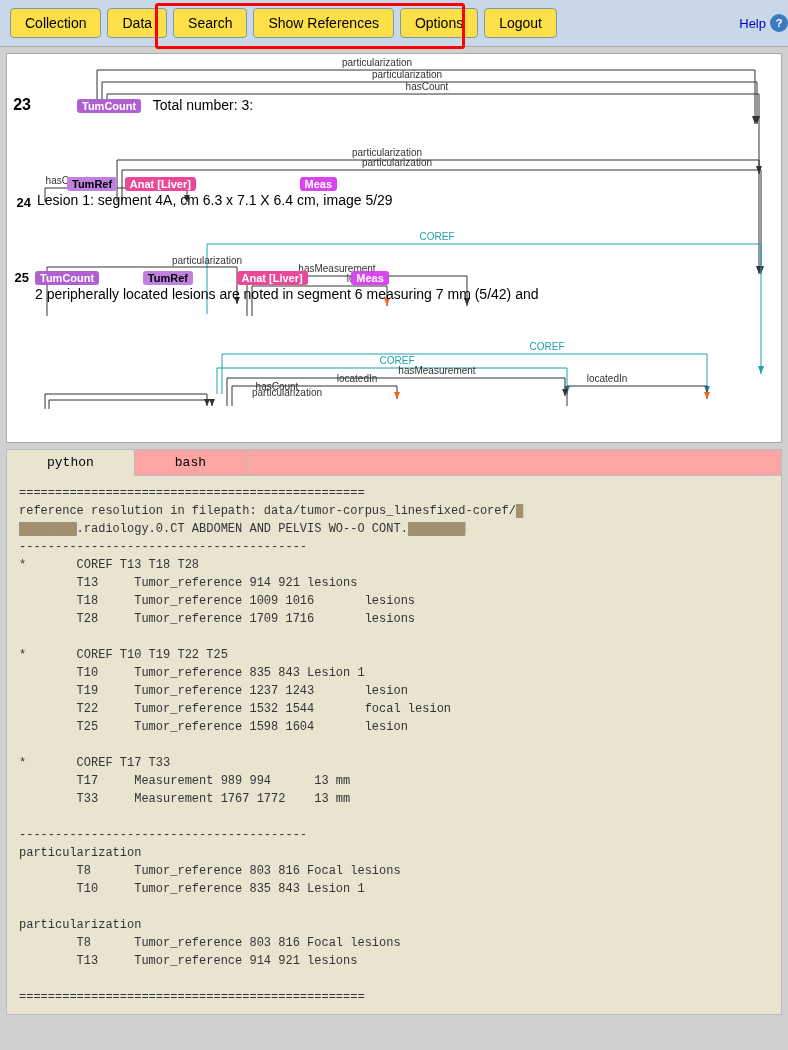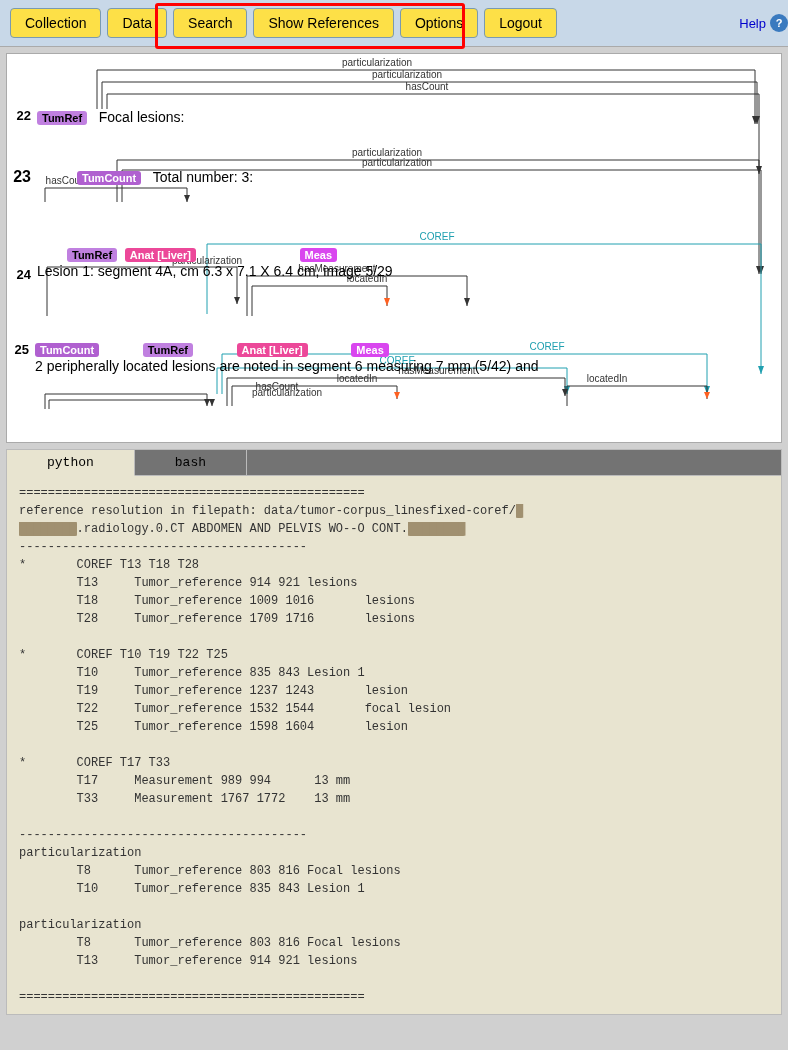--- a/index.html
+++ b/index.html
@@ -106,21 +106,21 @@
     
     #code-panel {
       background: #e8e4d0;
       border: 1px solid #bbb;
       margin: 0 6px 6px 6px;
       font-family: 'Courier New', Courier, monospace;
       font-size: 12px;
     }
     #code-tabs {
       display: flex;
-      background: #737373;
+      background: #fca5a5;
       border-bottom: 1px solid #bbb;
     }
     .code-tab {
       padding: 5px 40px;
       cursor: pointer;
       font-size: 13px;
       border-right: 1px solid #bbb;
       color: #000;
     }
     .code-tab.active {
@@ -255,27 +255,20 @@
     <polygon points="200,352 197,345 203,345" fill="#333"></polygon>
 
     <text x="280" y="342" font-size="10" fill="#333" text-anchor="middle">particularization</text>
     <line x1="42" y1="355" x2="42" y2="346" stroke="#333" stroke-width="1"></line>
     <line x1="42" y1="346" x2="205" y2="346" stroke="#333" stroke-width="1"></line>
     <line x1="205" y1="346" x2="205" y2="352" stroke="#333" stroke-width="1"></line>
     <polygon points="205,352 202,345 208,345" fill="#333"></polygon>
 
   </svg>
 
-  <div style="display:flex; align-items:flex-start; padding: 46px 0 4px 0; position:relative;">
-    <div style="width:30px;text-align:right;padding-right:6px;font-weight:bold;font-size:13px;flex-shrink:0;padding-top:2px;">22</div>
-    <div style="flex:1;position:relative;padding-top:2px;">
-      <span class="tag tag-tumref">TumRef</span>
-      <span class="text-line" style="margin-left:8px;">Focal lesions:</span>
-    </div>
-  </div>
 
   <div style="display:flex; align-items:flex-start; padding: 4px 0 4px 0; position:relative; margin-top:30px;">
     <div style="width:30px;text-align:right;padding-right:6px;font-weight:bold;font-size:16px;flex-shrink:0;padding-top:2px;">23</div>
     <div style="flex:1;position:relative;padding-top:2px;">
       <span class="tag tag-tumcount" style="margin-left:40px;">TumCount</span>
       <span class="text-line" style="margin-left:8px;">Total number:    3:</span>
     </div>
   </div>
 
   <div style="display:flex; align-items:flex-end; padding: 4px 0 4px 0; position:relative; margin-top:50px;">

